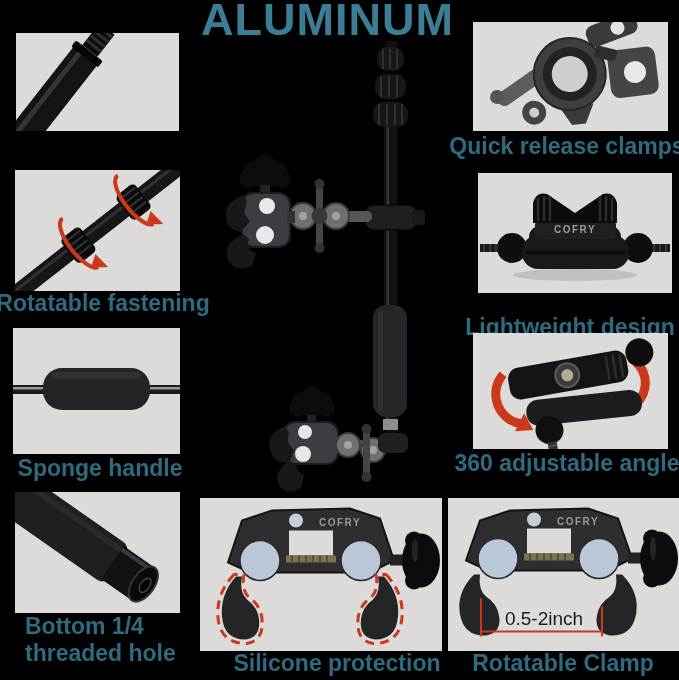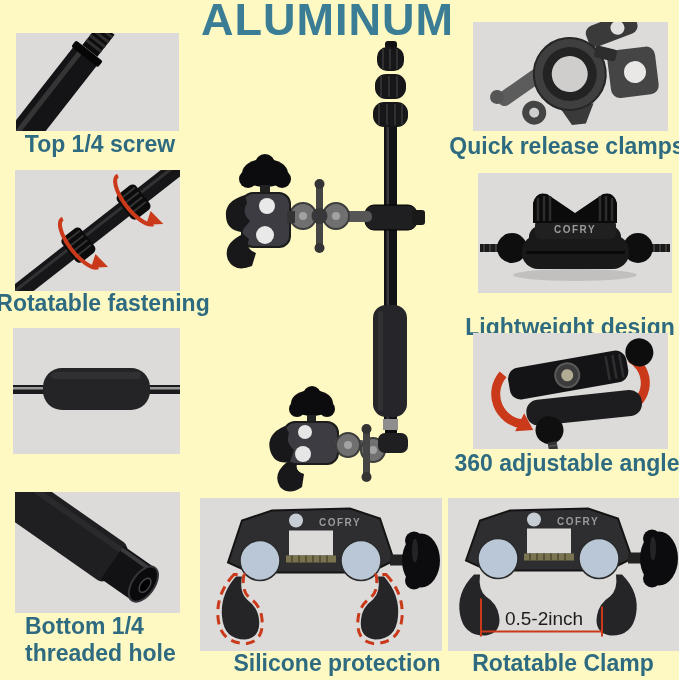--- a/index.html
+++ b/index.html
@@ -6,21 +6,21 @@
     --title-color:#3a7d95;
     --label-color:#2e6b80;
     --tile-bg:#dcdbd9;
     --arrow-red:#c9391a;
     --pad-blue:#b9c7d6;
     --metal-gray:#4a4a4a;
     --ink-black:#141414;
   }
   html,body{margin:0;padding:0;background:#ffffff;}
   .canvas{
-    position:relative;width:679px;height:680px;background:#fef9c3;overflow:hidden;
+    position:relative;width:679px;height:680px;background:#000000;overflow:hidden;
     font-family:"Liberation Sans",sans-serif;
   }
   .page-title{
     position:absolute;top:-6px;left:0;width:655px;text-align:center;
     font-size:45px;font-weight:800;letter-spacing:1px;color:var(--title-color);
   }
   .tile{position:absolute;background:var(--tile-bg);}
   .tile svg{display:block;width:100%;height:100%;}
   .feat-label{
     position:absolute;font-size:23px;font-weight:700;color:var(--label-color);
@@ -48,21 +48,20 @@
         <rect x="54" y="20" width="5" height="148" fill="#ffffff" opacity="0.14"></rect>
         <rect x="46" y="12" width="34" height="8" rx="2" fill="#060606"></rect>
         <rect x="54" y="-16" width="19" height="28" fill="#0c0c0c"></rect>
         <rect x="54" y="-14" width="19" height="3" fill="#2e2e2e"></rect>
         <rect x="54" y="-8" width="19" height="3" fill="#2e2e2e"></rect>
         <rect x="54" y="-2" width="19" height="3" fill="#2e2e2e"></rect>
         <rect x="54" y="4" width="19" height="3" fill="#2e2e2e"></rect>
       </g>
     </svg>
   </div>
-  <div class="feat-label" style="left:100px;top:131px;">Top 1/4 screw</div>
 
   <div class="tile" style="left:15px;top:170px;width:165px;height:121px;">
     <svg viewBox="0 0 165 121">
       <g transform="rotate(52 82 60)">
         <rect x="74" y="-45" width="17" height="210" fill="#161618"></rect>
         <rect x="78" y="-45" width="3" height="210" fill="#ffffff" opacity="0.12"></rect>
         <rect x="67" y="2" width="31" height="24" rx="5" fill="#0b0b0b"></rect>
         <rect x="67" y="72" width="31" height="24" rx="5" fill="#0b0b0b"></rect>
         <g stroke="#333" stroke-width="2">
           <line x1="72" y1="4" x2="72" y2="24"></line>
@@ -88,20 +87,21 @@
   <div class="feat-label" style="left:103px;top:290px;">Rotatable fastening</div>
 
   <div class="tile" style="left:13px;top:328px;width:167px;height:126px;">
     <svg viewBox="0 0 167 126">
       <rect x="0" y="57" width="167" height="9" fill="#1b1b1d"></rect>
       <rect x="0" y="59" width="167" height="2.5" fill="#ffffff" opacity="0.55"></rect>
       <rect x="30" y="40" width="107" height="42" rx="19" fill="#242427"></rect>
       <rect x="38" y="44" width="90" height="7" rx="3.5" fill="#ffffff" opacity="0.06"></rect>
     </svg>
   </div>
+  <div class="feat-label" style="left:100px;top:455px;">Sponge handle</div>
 
   <div class="tile" style="left:15px;top:492px;width:165px;height:121px;">
     <svg viewBox="0 0 165 121">
       <g transform="rotate(35 70 50)">
         <rect x="-50" y="28" width="160" height="46" rx="8" fill="#1f1f22"></rect>
         <rect x="-45" y="33" width="150" height="6" rx="3" fill="#ffffff" opacity="0.05"></rect>
         <rect x="104" y="31" width="38" height="40" fill="#121214"></rect>
         <rect x="104" y="33" width="38" height="4" fill="#3a3a3e"></rect>
         <ellipse cx="142" cy="51" rx="11" ry="20" fill="#0a0a0c" stroke="#35353a" stroke-width="2"></ellipse>
         <ellipse cx="144" cy="51" rx="4.5" ry="8" fill="#000" stroke="#44444a" stroke-width="1.5"></ellipse>

